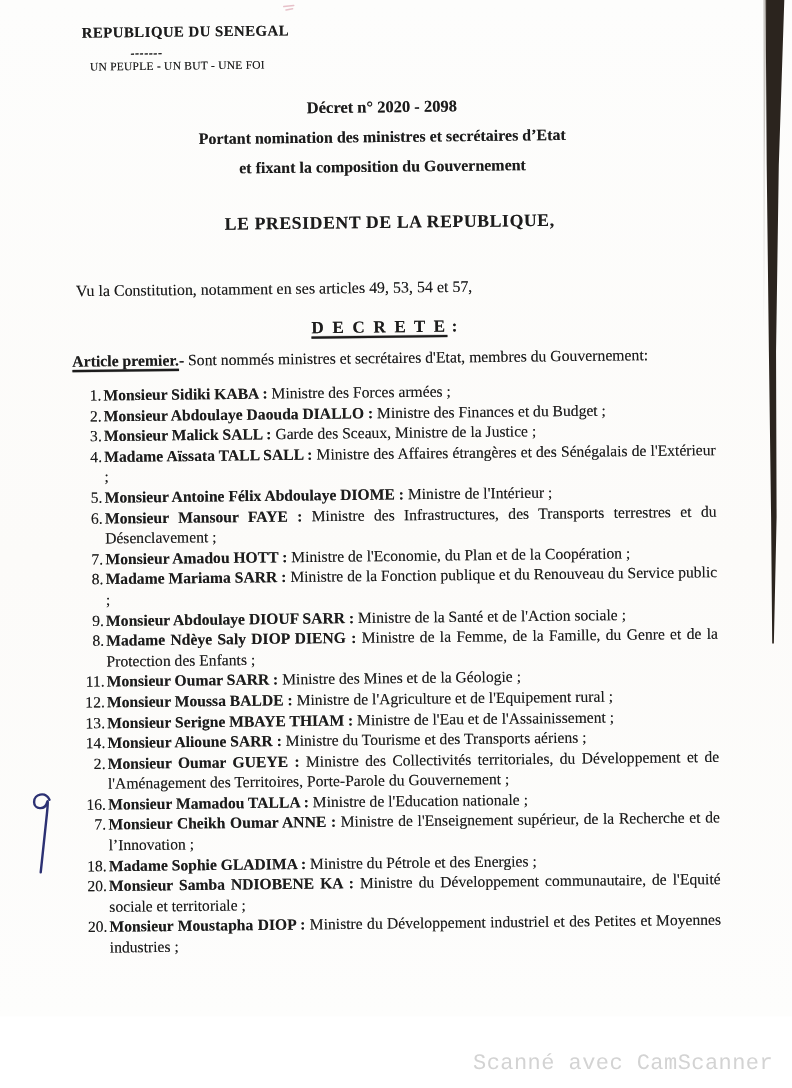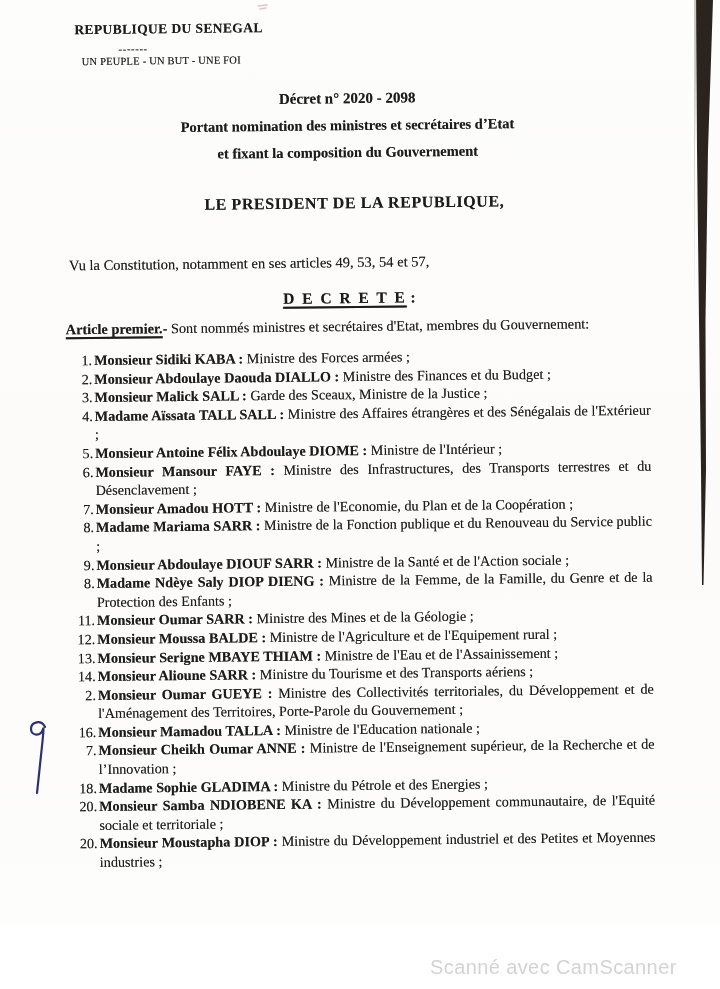--- a/index.html
+++ b/index.html
@@ -80,21 +80,21 @@
     display: inline-block;
     width: 30px; margin-left: -30px;
     padding-right: 2px; box-sizing: border-box;
     text-align: right;
   }
   .item .mname { font-weight: bold; }
 
   .watermark {
     position: absolute;
     left: 430px; top: 956px;
-    font-family: Liberation Sans, sans-serif;
+    font-family: Liberation Mono, monospace;
     font-size: 20px; color: #d3d3d3; letter-spacing: 0.4px;
     white-space: nowrap;
   }
   .overlay-svg { position: absolute; inset: 0; pointer-events: none; }
 </style>
 </head>
 <body>
 
 <div class="page">
 

